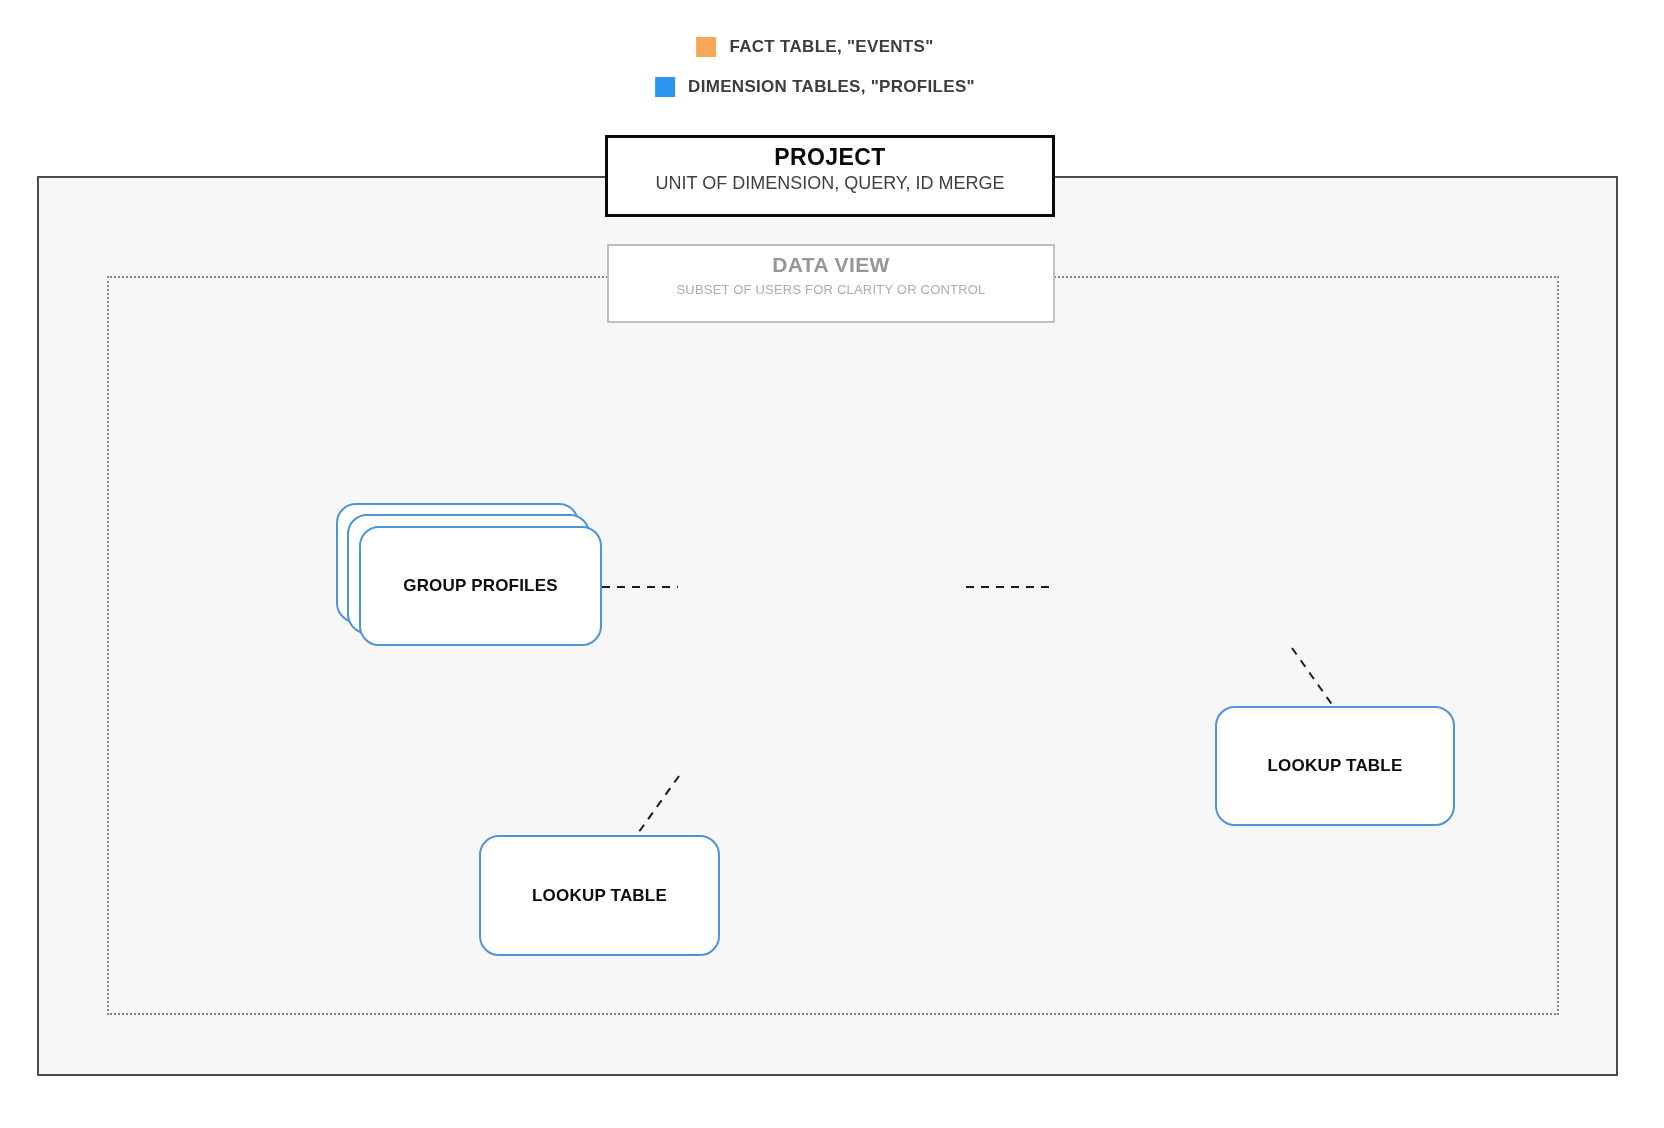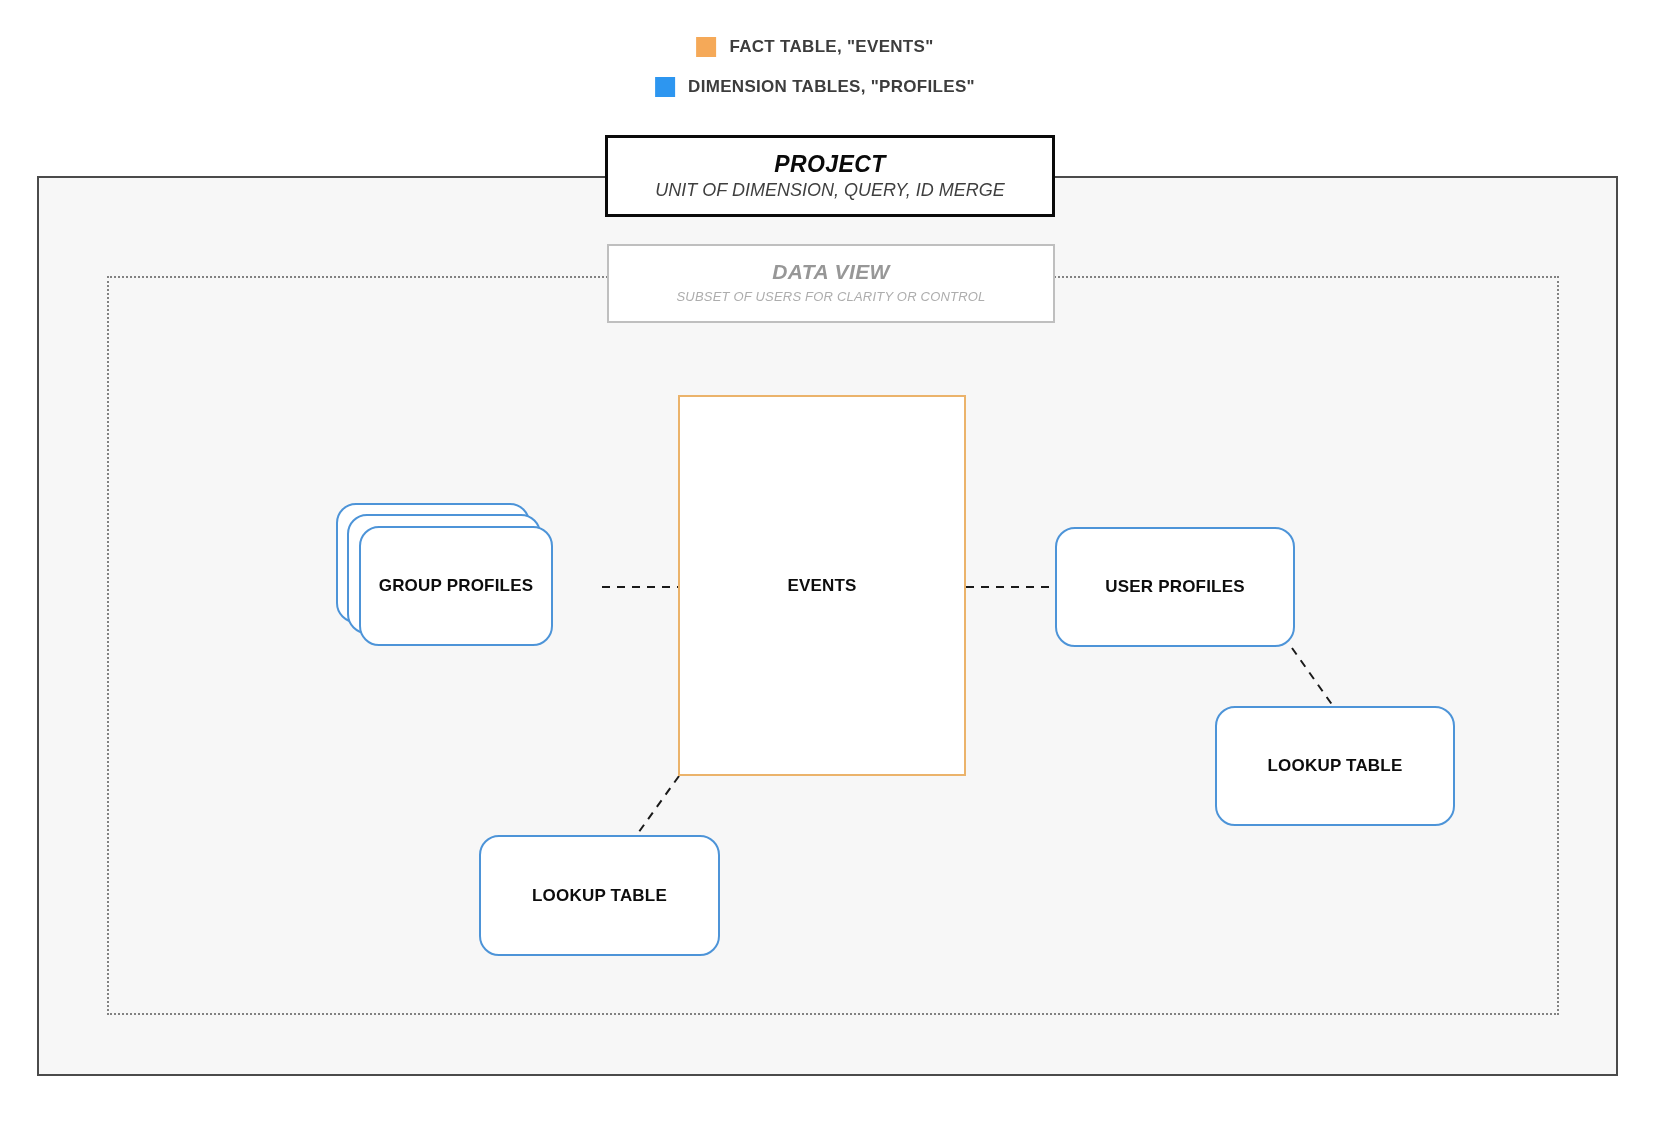--- a/index.html
+++ b/index.html
@@ -62,22 +62,21 @@
     border: 2px dotted #828282;
     box-sizing: border-box;
   }
 
   
   .plate {
     position: absolute;
     box-sizing: border-box;
     background: #ffffff;
     text-align: center;
-    padding-top: 13px;
-    font-style: italic;
+    padding-top: 6px;
   }
   .plate-project {
     left: 605px;
     top: 135px;
     width: 450px;
     height: 82px;
     border: 3px solid #0a0a0a;
   }
   .plate-project .plate-title {
     font-size: 23px;
@@ -143,21 +142,21 @@
   
   .stack {
     position: absolute;
     left: 336px;
     top: 503px;
     width: 266px;
     height: 143px;
   }
   .stack-layer {
     position: absolute;
-    width: 194px;
+    width: 243px;
     height: 120px;
     box-sizing: border-box;
     background: #ffffff;
     border: 2px solid #4d94d8;
     border-radius: 20px;
   }
   .stack-layer.l1 { left: 0;    top: 0; }
   .stack-layer.l2 { left: 11px; top: 11px; }
   .stack-layer.l3 {
     left: 23px; top: 23px;
@@ -214,35 +213,29 @@
   <div class="plate plate-project">
     <div class="plate-title">PROJECT</div>
     <div class="plate-subtitle">UNIT OF DIMENSION, QUERY, ID MERGE</div>
   </div>
 
   <div class="plate plate-dataview">
     <div class="plate-title">DATA VIEW</div>
     <div class="plate-subtitle">SUBSET OF USERS FOR CLARITY OR CONTROL</div>
   </div>
 
-  <div class="node node-events">
-    <span>EVENTS</span>
-  </div>
 
   <div class="stack">
     <div class="stack-layer l1"></div>
     <div class="stack-layer l2"></div>
     <div class="stack-layer l3">
       <span>GROUP PROFILES</span>
     </div>
   </div>
 
-  <div class="node node-blue node-user-profiles">
-    <span>USER PROFILES</span>
-  </div>
 
   <div class="node node-blue node-lookup-right">
     <span>LOOKUP TABLE</span>
   </div>
 
   <div class="node node-blue node-lookup-bottom">
     <span>LOOKUP TABLE</span>
   </div>
 
 </div>

